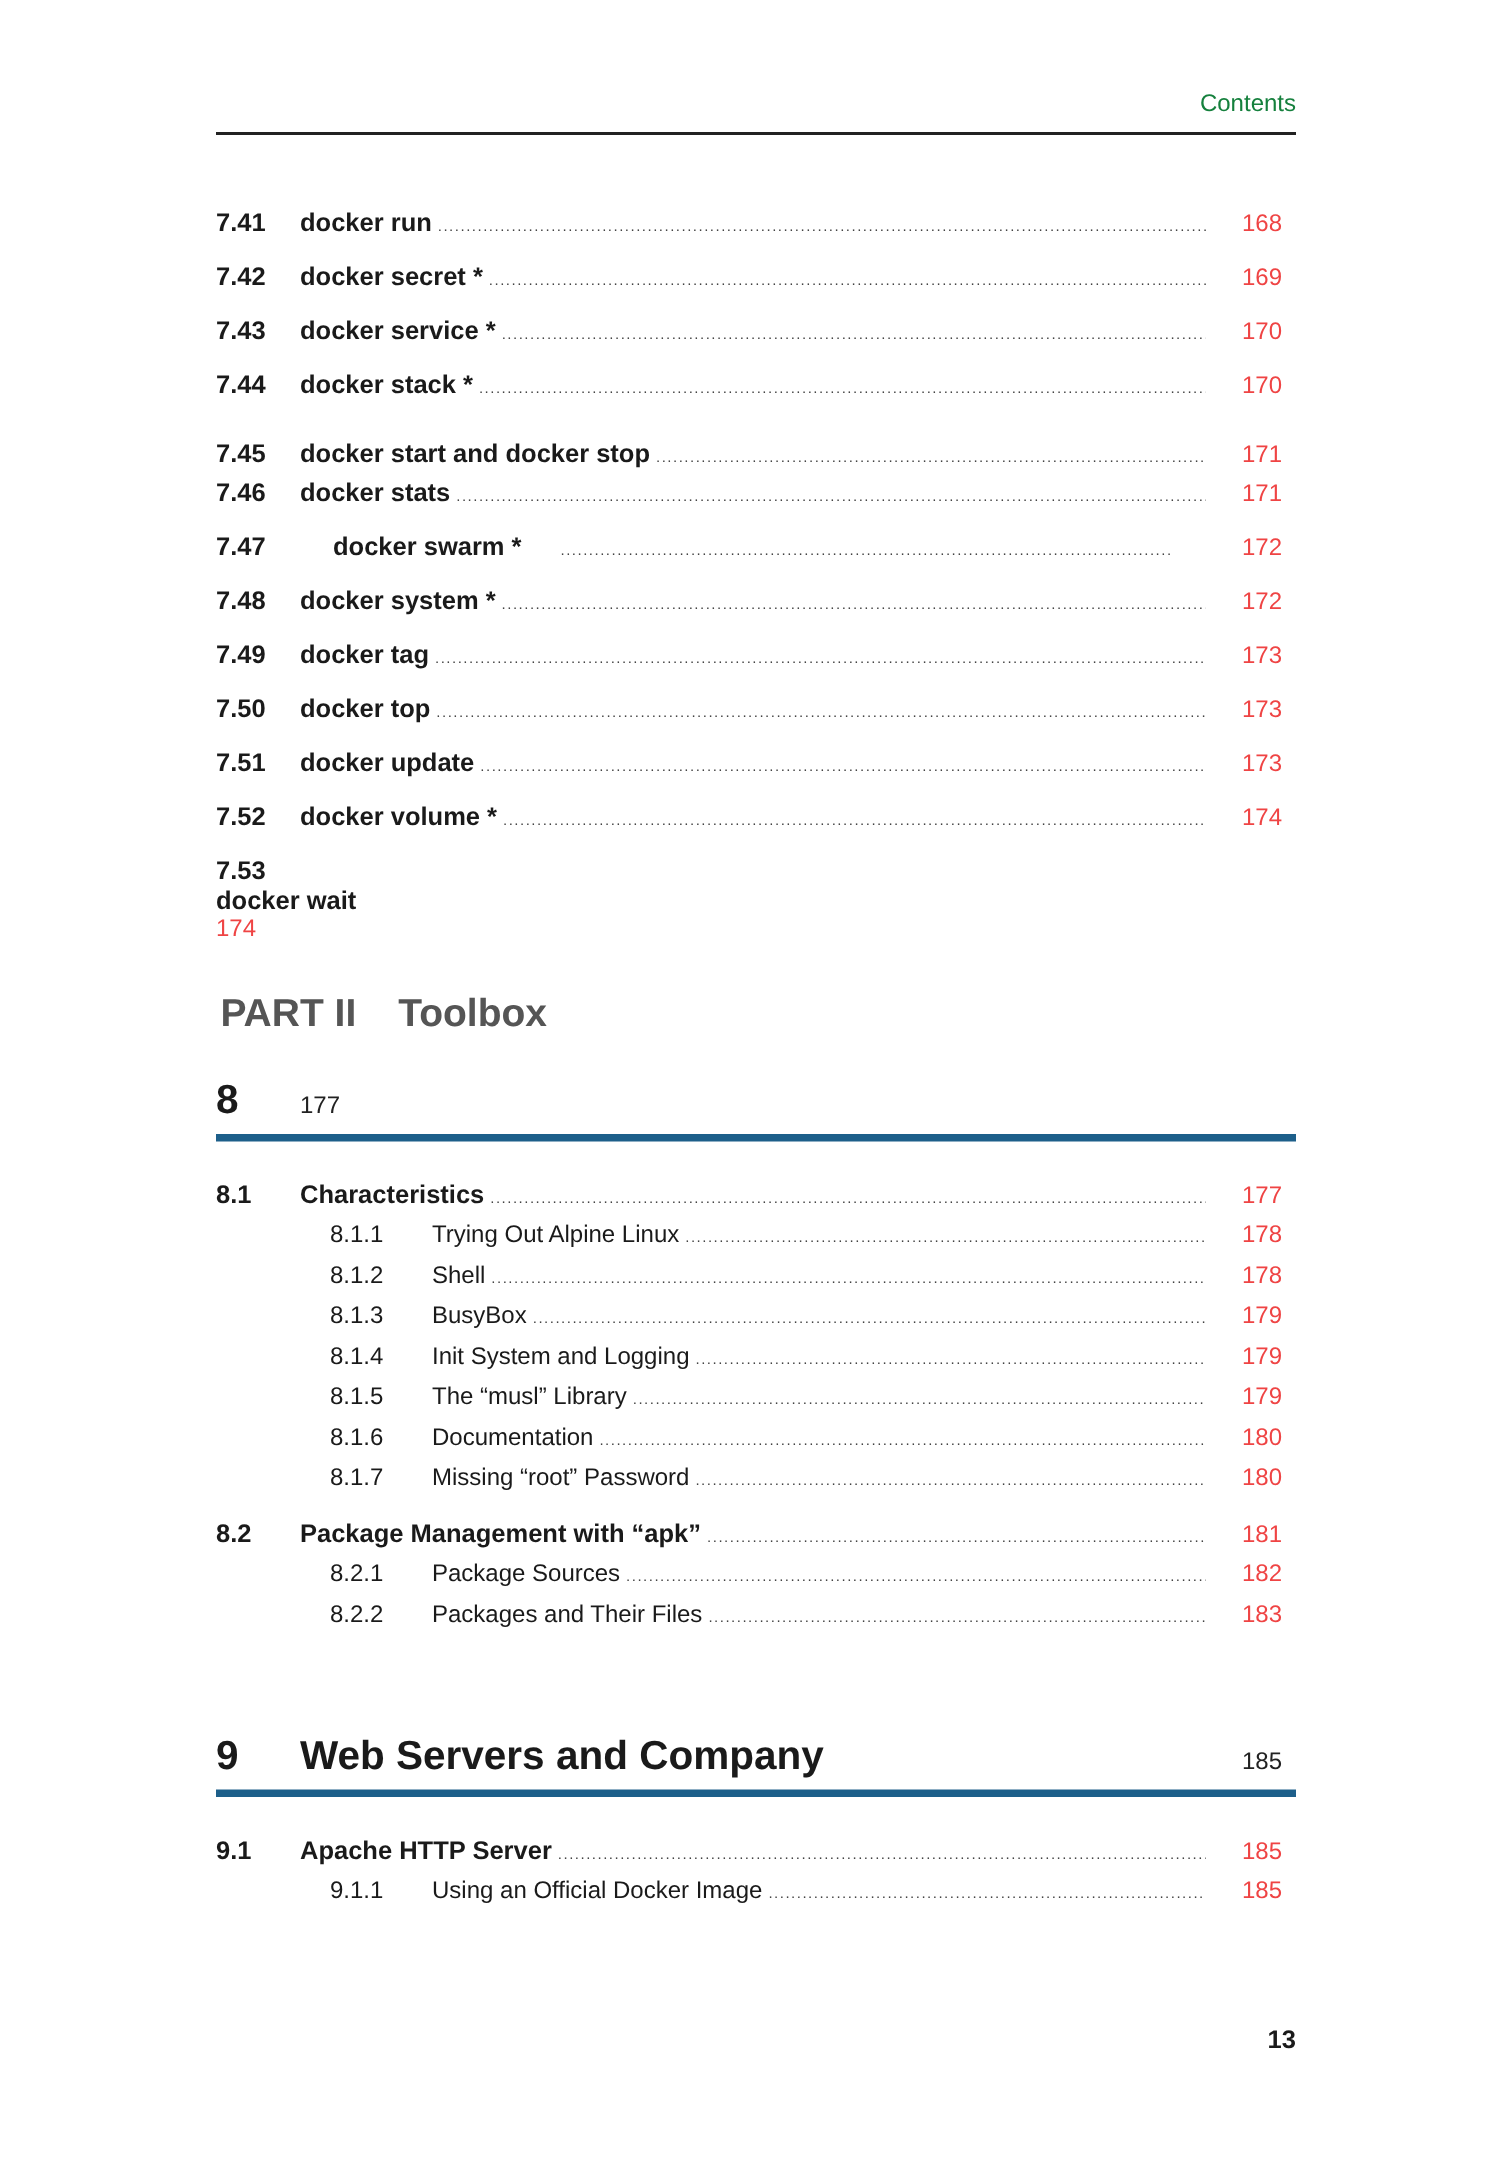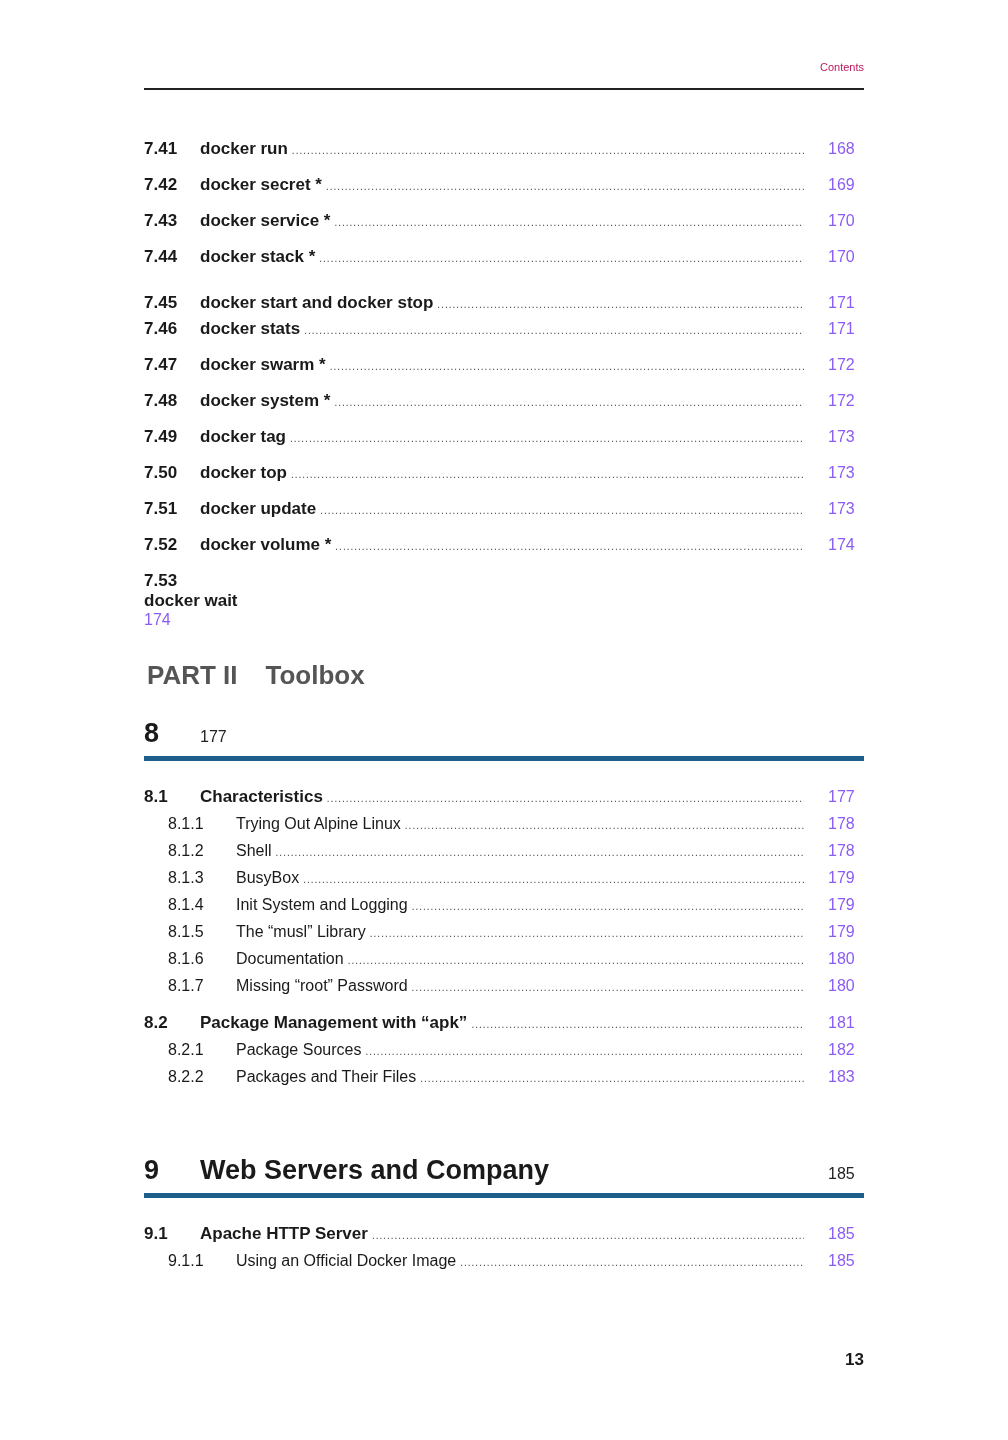--- a/index.html
+++ b/index.html
@@ -1,26 +1,26 @@
 <!DOCTYPE html>
 <html><head>
 <meta charset="utf-8">
 <style>
   html, body { margin: 0; padding: 0; background: #ffffff; }
   body { width: 1008px; height: 1440px; position: relative; font-family: "Liberation Sans", sans-serif; color: #1a1a1a; overflow: hidden; }
-  .header-label { position: absolute; top: 61px; right: 144px; font-size: 11px; color: #be185d; }
+  .header-label { position: absolute; top: 61px; right: 144px; font-size: 16px; color: #15803d; }
   .header-rule { position: absolute; top: 88px; left: 144px; width: 720px; height: 2px; background: #222; }
 
   .row { position: absolute; left: 144px; width: 720px; height: 24px; display: flex; align-items: baseline; }
   .row .num { font-weight: bold; font-size: 17px; width: 56px; flex: none; }
   .row .title { font-weight: bold; font-size: 17px; white-space: nowrap; flex: none; padding-right: 4px; }
   .row .dots { flex: 1 1 auto; overflow: hidden; white-space: nowrap; font-size: 10px; color: #444; letter-spacing: 1px; margin-right: 24px; }
-  .row .page { font-size: 16px; width: 36px; text-align: left; flex: none; color: #8b5cf6; }
-
-  .row.sub .num { font-weight: normal; font-size: 16px; width: 68px; margin-left: 24px; }
+  .row .page { font-size: 16px; width: 36px; text-align: left; flex: none; color: #ef4444; }
+
+  .row.sub .num { font-weight: normal; font-size: 16px; width: 68px; margin-left: 76px; }
   .row.sub .title { font-weight: normal; font-size: 16px; }
 
   .part { position: absolute; left: 147px; top: 660px; font-size: 26px; font-weight: bold; color: #555; }
   .part span.pt { margin-right: 28px; }
 
   .chapter { position: absolute; left: 144px; width: 720px; display: flex; align-items: baseline; }
   .chapter .cnum { font-size: 27px; font-weight: bold; width: 56px; }
   .chapter .ctitle { font-size: 27px; font-weight: bold; flex: 1; }
   .chapter .cpage { font-size: 16px; width: 36px; color: #222; }
   .chapter-rule { position: absolute; left: 144px; width: 720px; height: 5px; background: #1d5f8a; }
@@ -63,21 +63,21 @@
       <span class="title">docker start and docker stop</span>
       <span class="dots">............................................................................................................................................................................................................................................................................................................</span>
       <span class="page">171</span>
     </div>
     <div class="row" style="top: 319px;">
       <span class="num">7.46</span>
       <span class="title">docker stats</span>
       <span class="dots">............................................................................................................................................................................................................................................................................................................</span>
       <span class="page">171</span>
     </div>
-    <div class="row" style="top: 355px;">
+    <div class="row" style="top: 355px; gap: 22px;">
       <span class="num">7.47</span>
       <span class="title">docker swarm *</span>
       <span class="dots">............................................................................................................................................................................................................................................................................................................</span>
       <span class="page">172</span>
     </div>
     <div class="row" style="top: 391px;">
       <span class="num">7.48</span>
       <span class="title">docker system *</span>
       <span class="dots">............................................................................................................................................................................................................................................................................................................</span>
       <span class="page">172</span>

